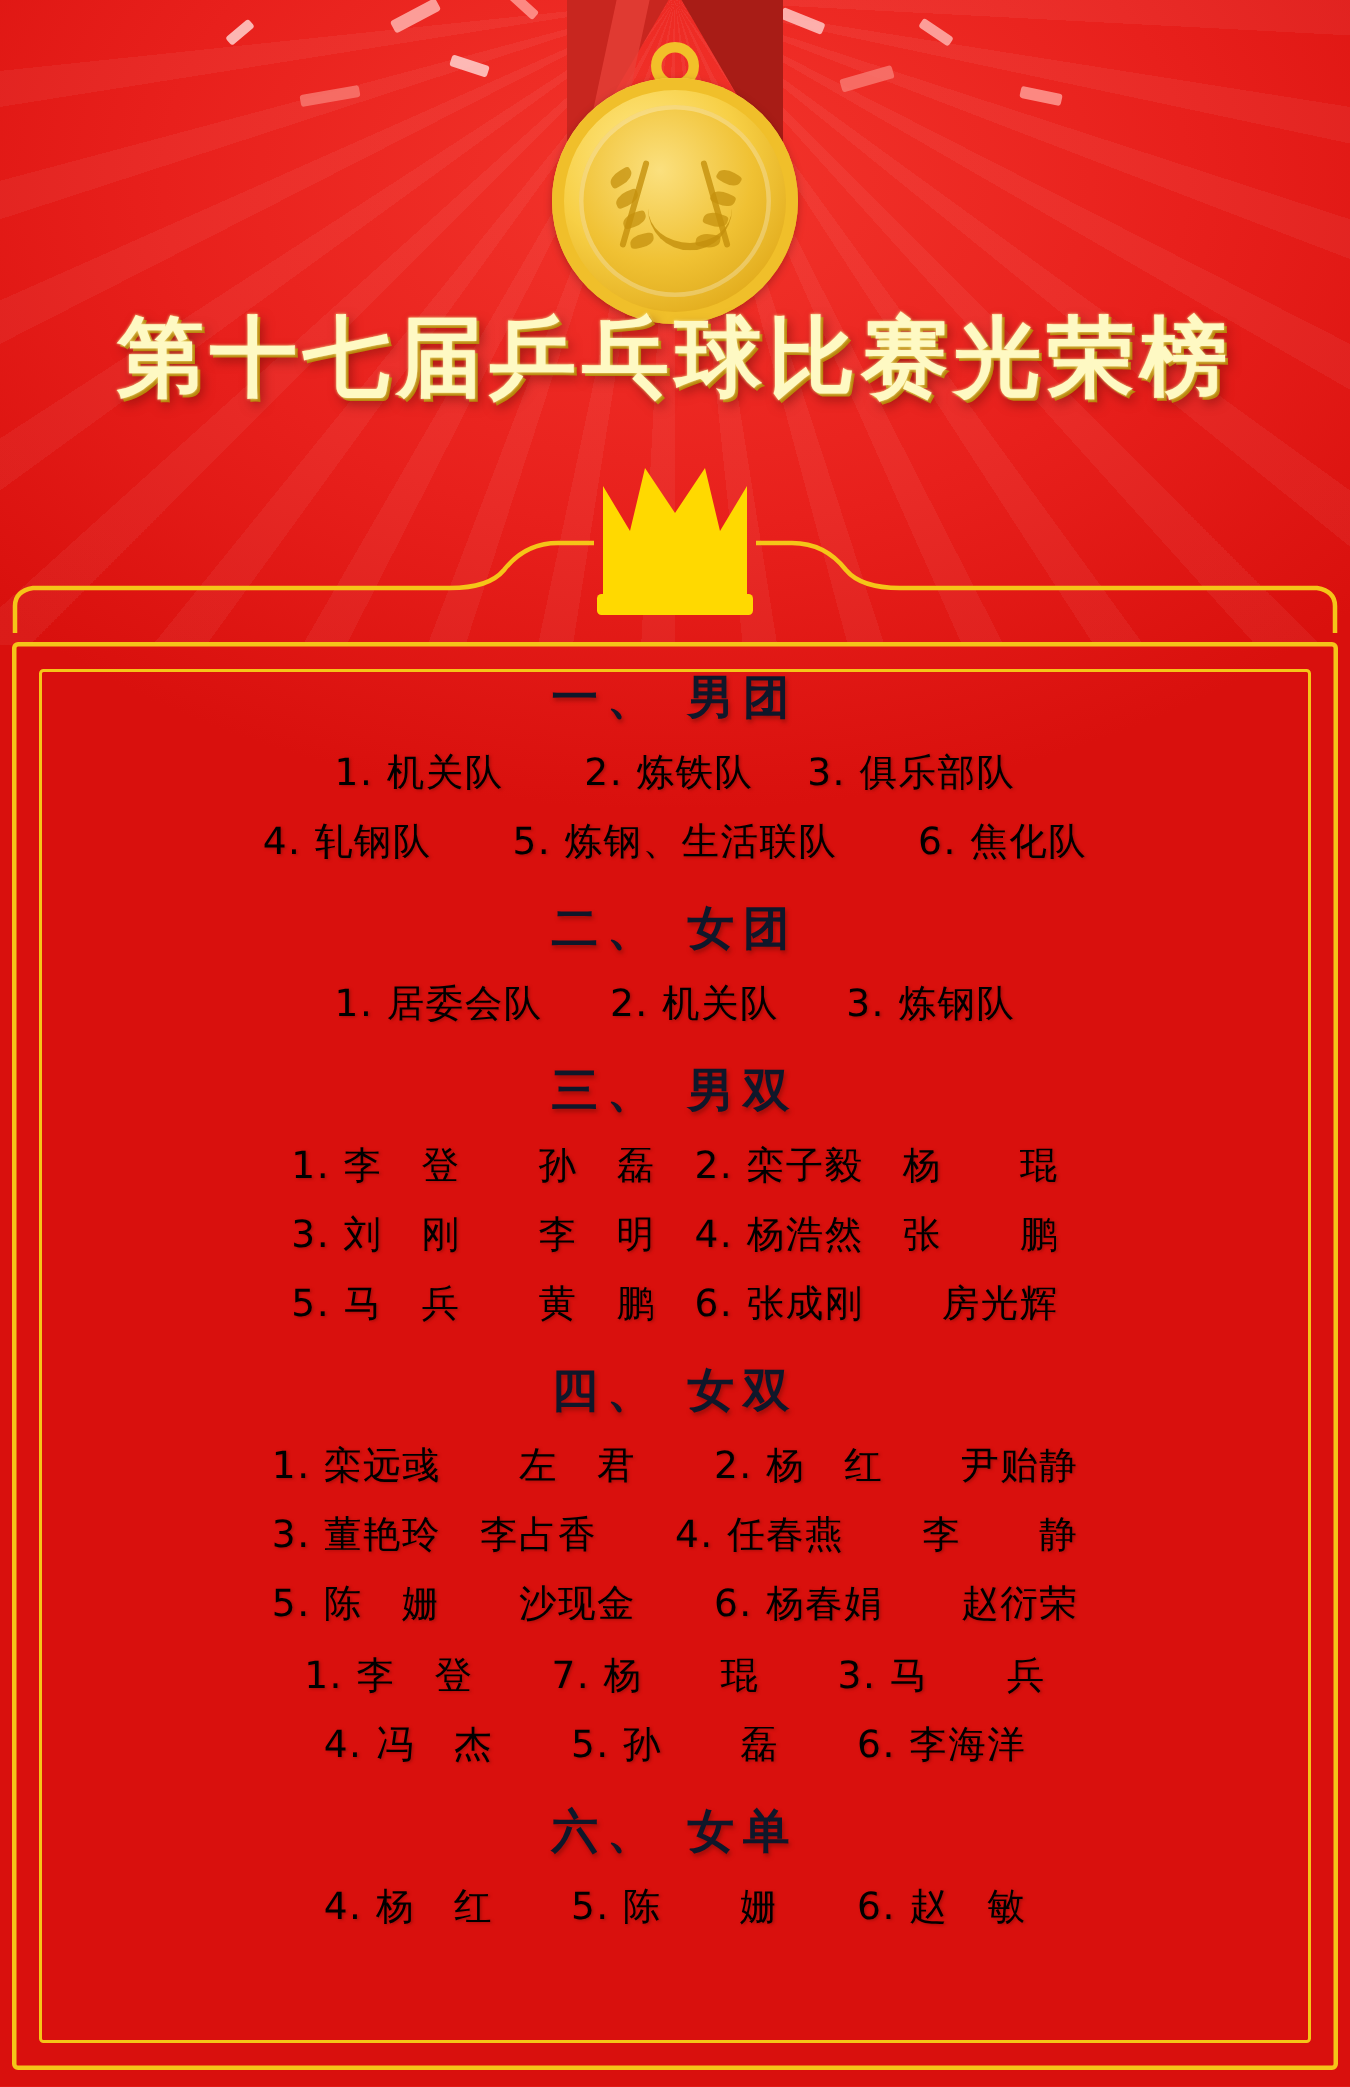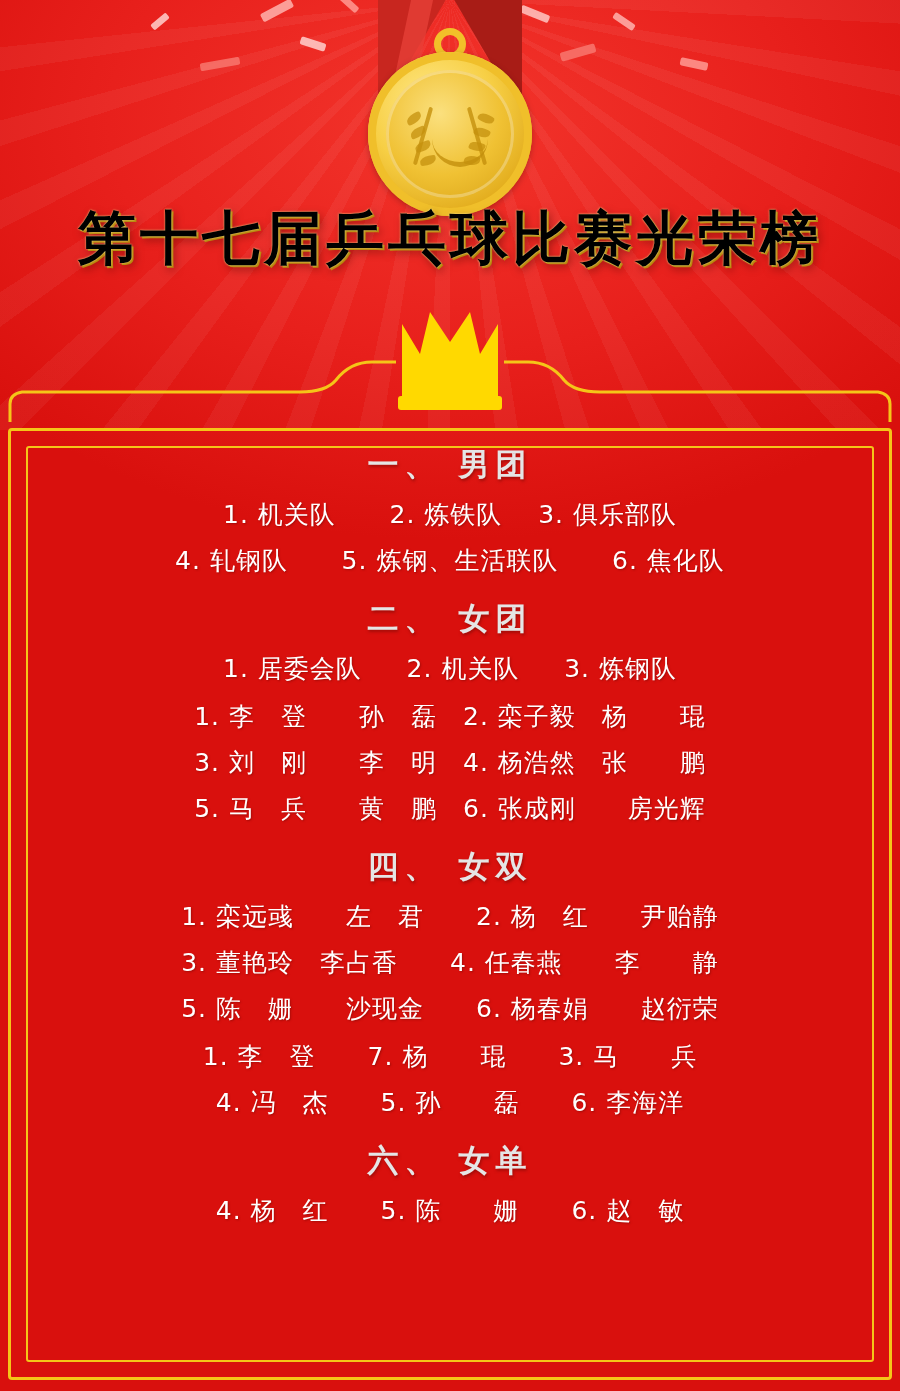--- a/index.html
+++ b/index.html
@@ -134,21 +134,21 @@
   
   .title {
     position: absolute;
     left: 0;
     top: 200px;
     width: 900px;
     text-align: center;
     font-size: 58px;
     font-weight: bold;
     letter-spacing: 4px;
-    color: #000000;
+    color: #fef9c3;
     text-shadow:
       0 0 2px #fff39a,
       2px 2px 0 #b8860b,
       3px 4px 8px rgba(90,10,5,.55);
     font-family: "DejaVu Sans", "Liberation Sans", sans-serif;
   }
 
   
   .crown-wrap {
     position: absolute;
@@ -185,29 +185,29 @@
     position: absolute;
     left: 40px;
     top: 430px;
     width: 820px;
     text-align: center;
   }
   .section {
     margin-bottom: 2px;
   }
   .sec-title {
-    color: #e5e5e5;
+    color: #0f172a;
     font-size: 31px;
     font-weight: bold;
     letter-spacing: 6px;
     margin: 14px 0 6px 0;
     text-shadow: 1px 2px 3px rgba(120,10,5,.6);
   }
   .row {
-    color: #ffffff;
+    color: #000000;
     font-size: 25px;
     line-height: 46px;
     letter-spacing: 1px;
     white-space: pre;
     text-shadow: 1px 1px 2px rgba(120,10,5,.55);
   }
 </style>
 </head>
 <body>
 
@@ -277,20 +277,21 @@
     <div class="row">1. 机关队      2. 炼铁队    3. 俱乐部队</div>
     <div class="row">4. 轧钢队      5. 炼钢、生活联队      6. 焦化队</div>
   </div>
 
   <div class="section">
     <div class="sec-title">二、 女团</div>
     <div class="row">1. 居委会队     2. 机关队     3. 炼钢队</div>
   </div>
 
   <div class="section">
+    <div class="sec-title">三、 男双</div>
     <div class="row">1. 李　登　　孙　磊　2. 栾子毅　杨　　琨</div>
     <div class="row">3. 刘　刚　　李　明　4. 杨浩然　张　　鹏</div>
     <div class="row">5. 马　兵　　黄　鹏　6. 张成刚　　房光辉</div>
   </div>
 
   <div class="section">
     <div class="sec-title">四、 女双</div>
     <div class="row">1. 栾远彧　　左　君　　2. 杨　红　　尹贻静</div>
     <div class="row">3. 董艳玲　李占香　　4. 任春燕　　李　　静</div>
     <div class="row">5. 陈　姗　　沙现金　　6. 杨春娟　　赵衍荣</div>

